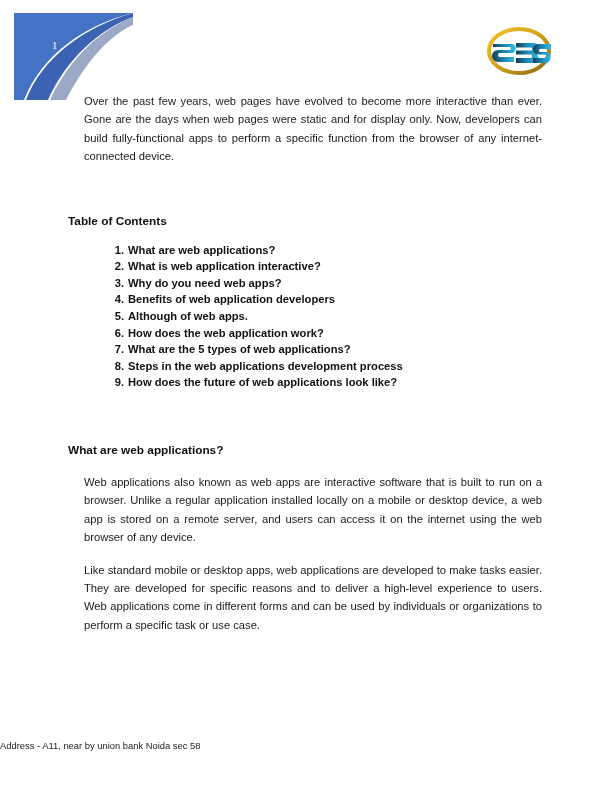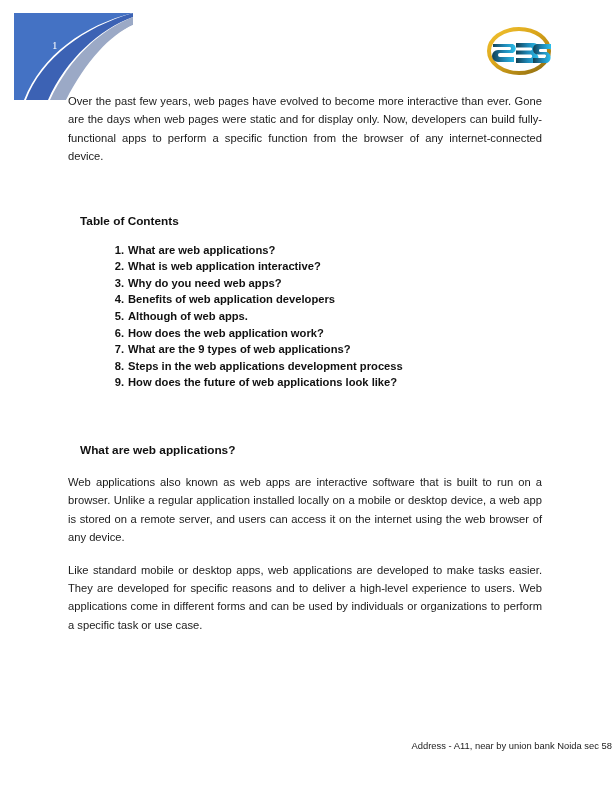--- a/index.html
+++ b/index.html
@@ -56,31 +56,31 @@
   .logo svg { display: block; width: 72px; height: 54px; }
 
   
   .content {
     position: absolute;
     left: 68px;
     top: 92px;
     width: 474px;
   }
   p.body-text {
-    margin: 0 0 12px 0;
+    margin: 0 0 12px 16px;
     font-size: 11.2px;
     line-height: 18.4px;
     text-align: justify;
     text-justify: inter-word;
     color: #1a1a1a;
   }
   p.body-text.first { margin-bottom: 0; }
 
   h2.section-heading {
-    margin: 12px;
+    margin: 0;
     font-size: 11.8px;
     font-weight: bold;
     color: #111111;
     line-height: 18px;
   }
 
   .toc-heading-wrap { margin-top: 46px; }
   .toc-list {
     margin: 12px 0 0 0;
     padding: 0 0 0 40px;
@@ -107,21 +107,21 @@
 
   .section-block { margin-top: 50px; }
   .section-block p.body-text { margin-top: 14px; }
 
   
   .footer {
     position: absolute;
     left: 0;
     right: 0;
     top: 740px;
-    text-align: right;
+    text-align: left;
     font-size: 9.4px;
     color: #1a1a1a;
   }
 </style>
 </head>
 <body>
 
 <div class="page">
 
   <div class="corner-decoration">
@@ -164,21 +164,21 @@
 
     <div class="toc-heading-wrap">
       <h2 class="section-heading">Table of Contents</h2>
       <ol class="toc-list">
         <li>What are web applications?</li>
         <li>What is web application interactive?</li>
         <li>Why do you need web apps?</li>
         <li>Benefits of web application developers</li>
         <li>Although of web apps.</li>
         <li>How does the web application work?</li>
-        <li>What are the 9 types of web applications?</li>
+        <li>What are the 5 types of web applications?</li>
         <li>Steps in the web applications development process</li>
         <li>How does the future of web applications look like?</li>
       </ol>
     </div>
 
     <div class="section-block">
       <h2 class="section-heading">What are web applications?</h2>
       <p class="body-text">Web applications also known as web apps are interactive software that is built to run on a browser. Unlike a regular application installed locally on a mobile or desktop device, a web app is stored on a remote server, and users can access it on the internet using the web browser of any device.</p>
       <p class="body-text">Like standard mobile or desktop apps, web applications are developed to make tasks easier. They are developed for specific reasons and to deliver a high-level experience to users. Web applications come in different forms and can be used by individuals or organizations to perform a specific task or use case.</p>
     </div>

